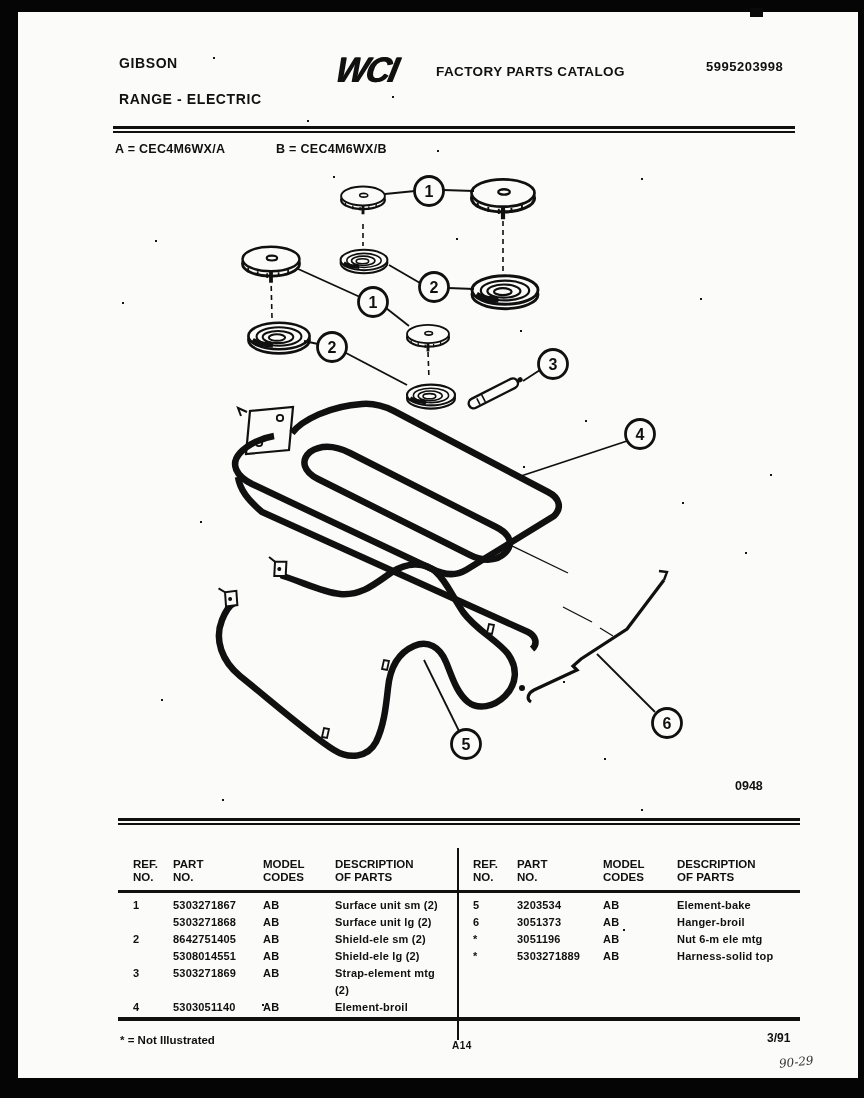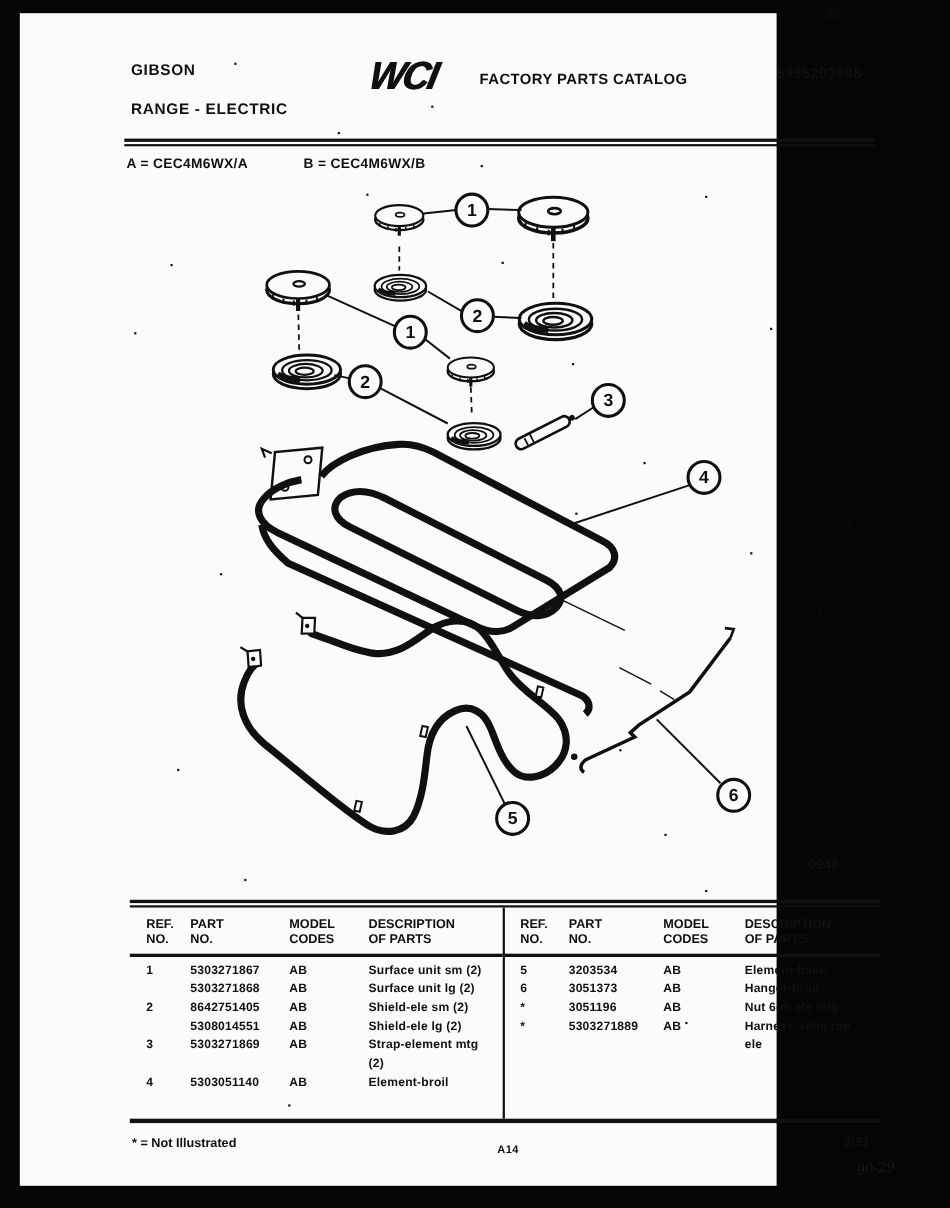--- a/index.html
+++ b/index.html
@@ -1,18 +1,18 @@
 <!DOCTYPE html>
 <html><head>
 <meta charset="utf-8">
 <style>
   html,body{margin:0;padding:0;background:#000;}
   #stage{position:relative;width:864px;height:1098px;background:#050505;overflow:hidden;
          font-family:"Liberation Sans",sans-serif;color:#101010;}
-  #page{position:absolute;left:18px;top:12px;width:688px;height:1066px;background:#fbfbfa;}
+  #page{position:absolute;left:18px;top:12px;width:840px;height:1066px;background:#fbfbfa;}
   .txt{position:absolute;white-space:nowrap;color:#101010;}
   
   #brand{left:101px;top:42px;font-size:14px;font-weight:bold;letter-spacing:.6px;line-height:18px;white-space:pre-line;}
   #wci{left:318px;top:38px;font-size:34px;font-weight:bold;font-style:italic;letter-spacing:-2px;
        transform:skewX(-12deg) scaleY(1.05);text-shadow:1px 0 #101010;}
   #cattitle{left:386px;top:52px;font-size:13.5px;font-weight:bold;letter-spacing:.4px;margin-left:32px;}
   #pubno{left:688px;top:47px;font-size:13px;font-weight:bold;letter-spacing:.5px;}
   #hrule{position:absolute;left:95px;top:114px;width:682px;}
   #hrule .ra{height:3px;background:#101010;}
   #hrule .rg{height:2px;}
@@ -24,21 +24,21 @@
   #diagram{position:absolute;left:0;top:0;pointer-events:none;}
   #diagram text{font-family:"Liberation Sans",sans-serif;font-weight:bold;font-size:16px;
                 text-anchor:middle;fill:#101010;}
   
   #ptable{position:absolute;left:100px;top:806px;width:682px;height:199px;}
   #ptable .topa{height:3px;background:#101010;}
   #ptable .topg{height:2px;}
   #ptable .topb{height:2px;background:#101010;}
   #ptable .inner{position:relative;height:192px;border-bottom:4px solid #101010;}
   #ptable .halves{display:flex;height:100%;}
-  #ptable .half{position:relative;height:100%;}
+  #ptable .half{position:relative;height:100%;margin-top:23px;}
   #ptable .half.lh{width:339px;}
   #ptable .half.rh{width:341px;border-left:2px solid #101010;}
   .thead{display:grid;padding-top:10px;font-size:11.5px;font-weight:bold;line-height:13px;
          white-space:pre-line;height:28px;}
   .hsep{height:3px;background:#101010;margin-top:4px;}
   .tbody{padding-top:6px;}
   .trow{display:grid;height:17px;font-size:11px;font-weight:bold;letter-spacing:.2px;}
   .lh .thead,.lh .trow{grid-template-columns:40px 90px 72px 1fr;padding-left:15px;}
   .rh .thead,.rh .trow{grid-template-columns:44px 86px 74px 1fr;padding-left:14px;}
   .cell{overflow:visible;}
@@ -174,26 +174,20 @@
                 <div class="cell">3051196</div>
                 <div class="cell">AB</div>
                 <div class="cell">Nut 6-m ele mtg</div>
               </div>
                 <div class="trow">
                 <div class="cell">*</div>
                 <div class="cell">5303271889</div>
                 <div class="cell">AB</div>
                 <div class="cell">Harness-solid top</div>
               </div>
-                <div class="trow">
-                <div class="cell"></div>
-                <div class="cell"></div>
-                <div class="cell"></div>
-                <div class="cell">ele</div>
-              </div>
               </div>
           </div>
         </div>
       </div>
     </div>
 
     <div class="txt" id="fnote">* = Not Illustrated</div>
     <div class="txt" id="pageno">A14</div>
     <div class="txt" id="fdate">3/91</div>
     <div class="txt" id="hand">90-29</div>

